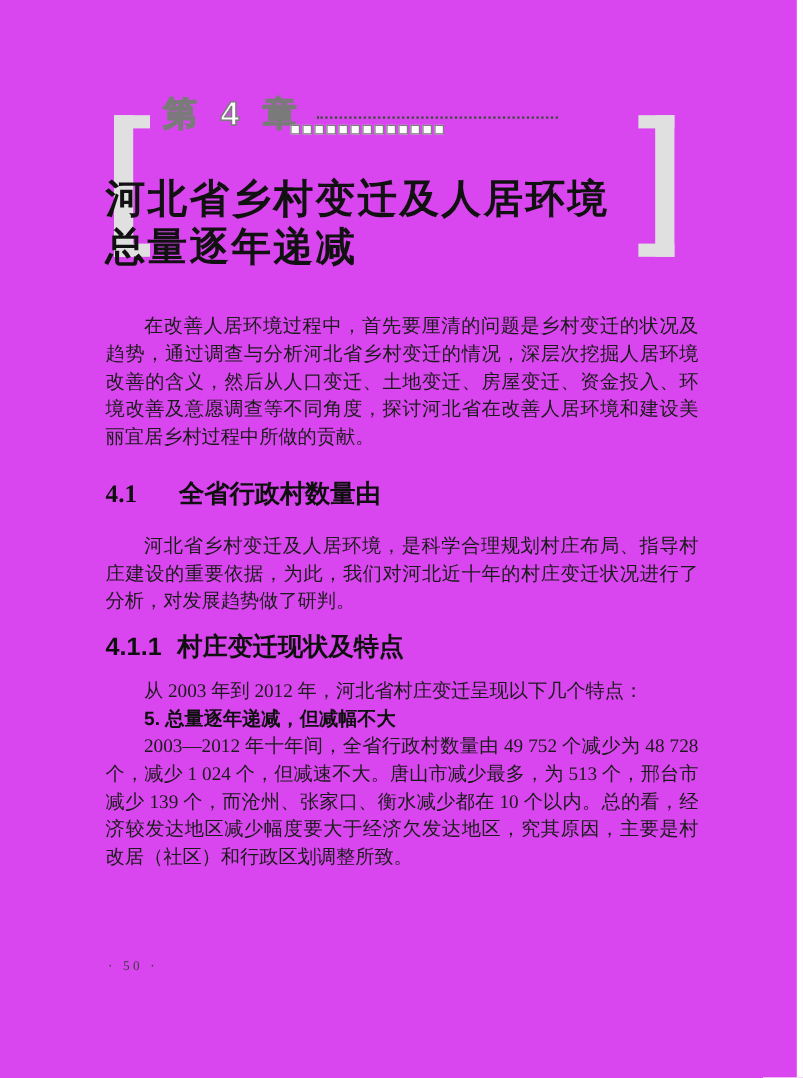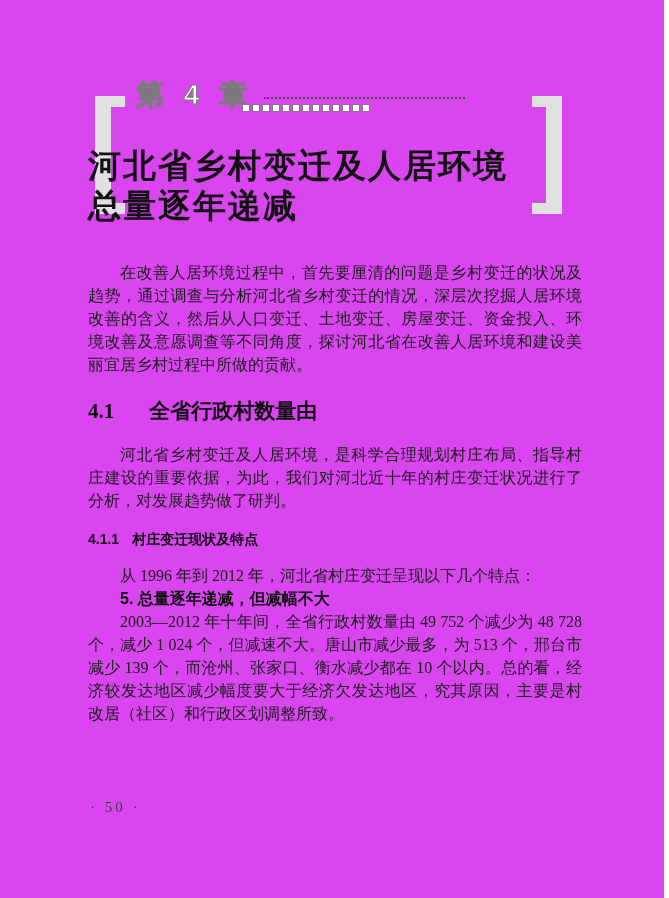--- a/index.html
+++ b/index.html
@@ -47,35 +47,35 @@
   .h2 {
     margin: 22px 0 19px 0;
     font-size: 21px; line-height: 26px; font-weight: bold;
     font-family: "Liberation Sans", "DejaVu Sans", sans-serif;
     color: #0f0f0f;
   }
   .h2 .sec-num { font-family: "Liberation Serif", "DejaVu Serif", serif; margin-right: 35px; }
 
   .h3 {
     margin: 16px 0 14px 0;
-    font-size: 14px; line-height: 22px; font-weight: bold;
+    font-size: 21px; line-height: 22px; font-weight: bold;
     font-family: "Liberation Sans", "DejaVu Sans", sans-serif;
     color: #0f0f0f;
   }
   .h3 .sec-num { margin-right: 13px; font-weight: bold; }
 
   .point-title {
     text-indent: 2em; font-weight: bold;
     font-family: "Liberation Sans", "DejaVu Sans", sans-serif;
     color: #0f0f0f;
   }
 
   .page-number {
     position: absolute; left: 90px; top: 799px;
-    font-size: 15px; letter-spacing: 3px; color: #3c3c3c;
+    font-size: 11px; letter-spacing: 3px; color: #3c3c3c;
     font-family: "Liberation Serif", "DejaVu Serif", serif;
   }
 </style>
 </head>
 <body>
 
 <div class="page">
 
   <div class="bracket left"></div>
   <div class="bracket right"></div>
@@ -106,21 +106,21 @@
   <div class="body-col">
 
     <p class="para">在改善人居环境过程中，首先要厘清的问题是乡村变迁的状况及趋势，通过调查与分析河北省乡村变迁的情况，深层次挖掘人居环境改善的含义，然后从人口变迁、土地变迁、房屋变迁、资金投入、环境改善及意愿调查等不同角度，探讨河北省在改善人居环境和建设美丽宜居乡村过程中所做的贡献。</p>
 
     <h2 class="h2"><span class="sec-num">4.1</span><span>全省行政村数量由</span></h2>
 
     <p class="para">河北省乡村变迁及人居环境，是科学合理规划村庄布局、指导村庄建设的重要依据，为此，我们对河北近十年的村庄变迁状况进行了分析，对发展趋势做了研判。</p>
 
     <h3 class="h3"><span class="sec-num">4.1.1</span><span>村庄变迁现状及特点</span></h3>
 
-    <p class="para">从 1996 年到 2012 年，河北省村庄变迁呈现以下几个特点：</p>
+    <p class="para">从 2003 年到 2012 年，河北省村庄变迁呈现以下几个特点：</p>
 
     <p class="point-title">5. 总量逐年递减，但减幅不大</p>
     <p class="para">2003—2012 年十年间，全省行政村数量由 49 752 个减少为 48 728 个，减少 1 024 个，但减速不大。唐山市减少最多，为 513 个，邢台市减少 139 个，而沧州、张家口、衡水减少都在 10 个以内。总的看，经济较发达地区减少幅度要大于经济欠发达地区，究其原因，主要是村改居（社区）和行政区划调整所致。</p>
 
   </div>
 
   <div class="page-number">· 50 ·</div>
 
 </div>
 

